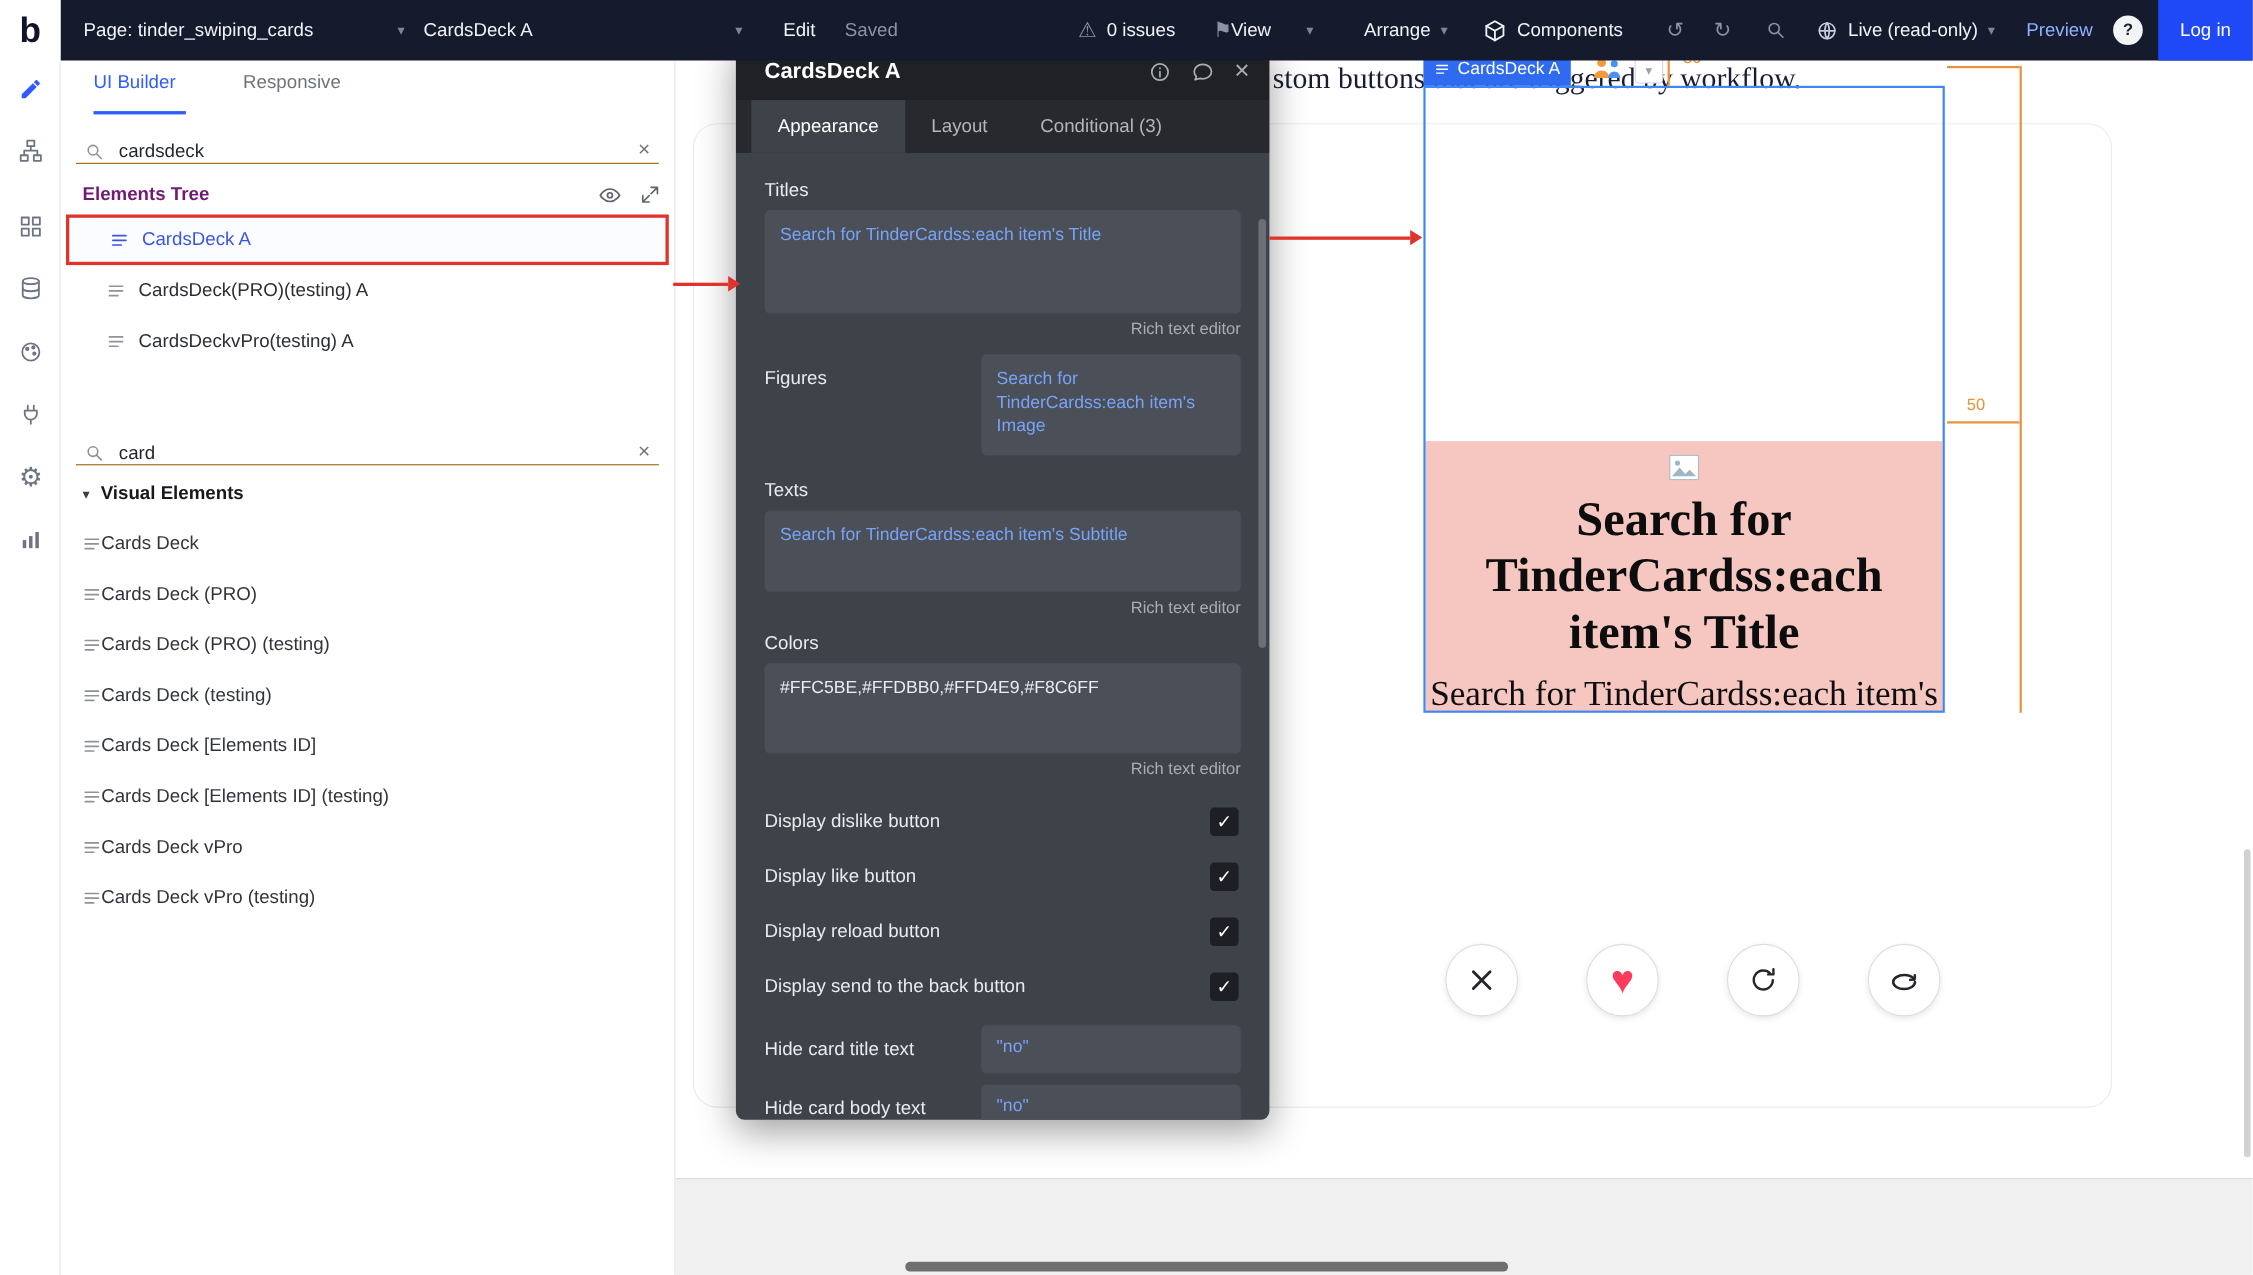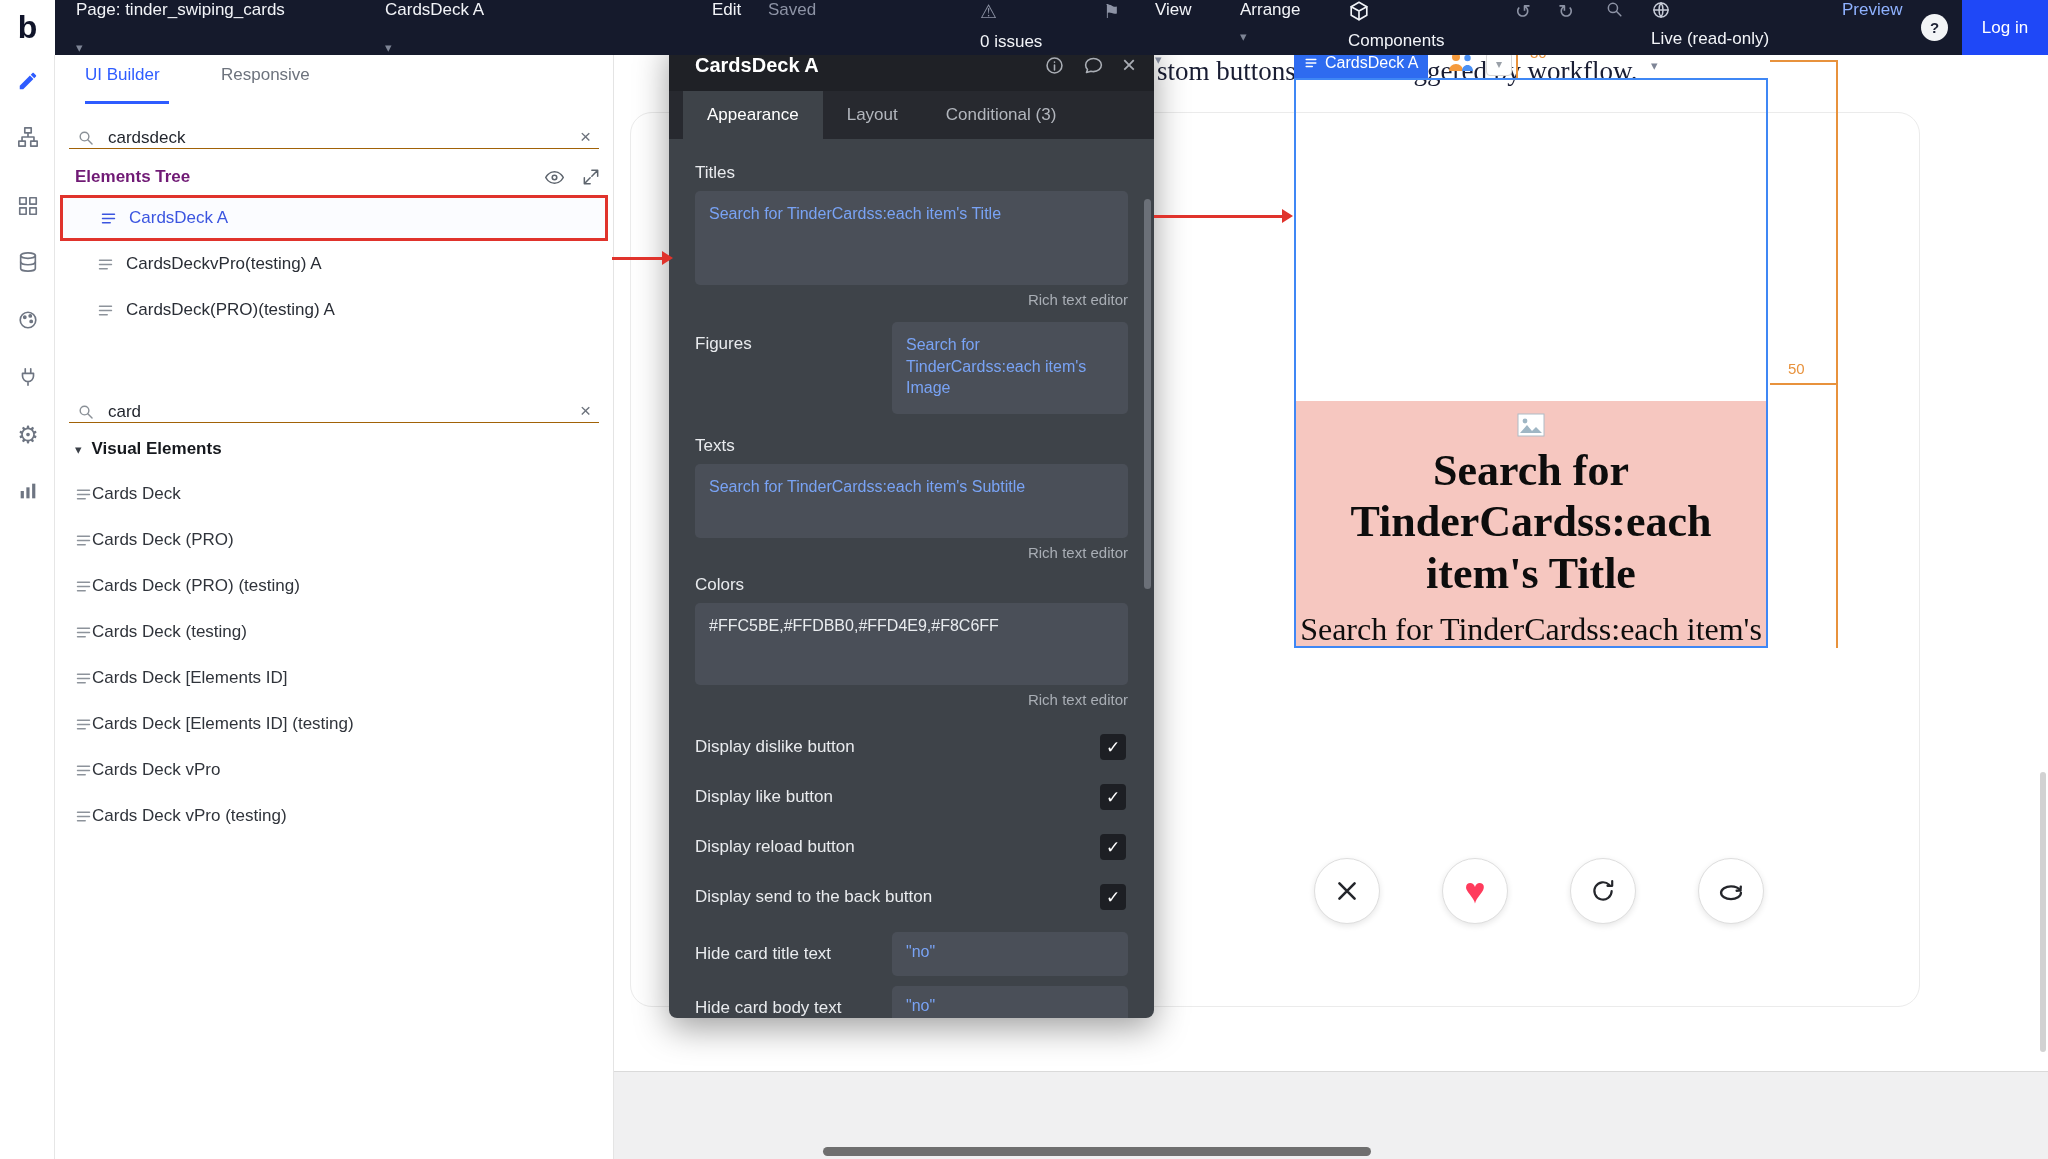--- a/index.html
+++ b/index.html
@@ -5,22 +5,22 @@
   * { margin:0; padding:0; box-sizing:border-box; }
   body { background:#ffffff; }
   #app { position:relative; width:2048px; height:1159px; overflow:hidden; background:#fff;
          font-family:"Liberation Sans", sans-serif; }
   svg.ic { fill:none; stroke:currentColor; stroke-width:1.8; stroke-linecap:round; stroke-linejoin:round; display:block; }
 
   
   .logo-block { position:absolute; left:0; top:0; width:55px; height:55px; background:#fff; z-index:62;
                 display:flex; align-items:center; justify-content:center; font-weight:bold; font-size:32px; color:#10142a; }
   .topbar { position:absolute; left:55px; top:0; right:0; height:55px; background:#151a2c; z-index:60; }
-  .tb { position:absolute; top:0; height:55px; display:flex; gap:9px;
-        color:#f2f4f8; font-size:17px; white-space:nowrap; cursor:default;flex-direction:column; }
+  .tb { position:absolute; top:0; height:55px; display:flex; align-items:center; gap:9px;
+        color:#f2f4f8; font-size:17px; white-space:nowrap; cursor:default; }
   .tb .chev { color:#7e8596; font-size:13px; }
   .tb.dim { color:#8d93a5; }
   .tb .glyph { font-size:19px; color:#8d93a5; }
   .preview-lbl { color:#8fb2ff; }
   .help-circle { position:absolute; top:14px; width:27px; height:27px; border-radius:50%; background:#f2f4f6;
                  color:#1b2033; font-weight:bold; font-size:15px; display:flex; align-items:center; justify-content:center; }
   .login-btn { position:absolute; right:0; top:0; width:86px; height:55px; background:#1f48f7; color:#fff;
                display:flex; align-items:center; justify-content:center; font-size:17px; z-index:63; }
 
   
@@ -152,21 +152,21 @@
     <div class="tb dim" style="left:713px;">
       <span>Saved</span>
     </div>
     <div class="tb" style="left:925px;">
       <span class="glyph">⚠</span>
       <span>0 issues</span>
     </div>
     <div class="tb" style="left:1048px;">
       <span class="glyph">⚑</span>
     </div>
-    <div class="tb" style="left:1100px;gap:32px;">
+    <div class="tb" style="left:1064px;gap:32px;">
       <span>View</span>
       <span class="chev">▾</span>
     </div>
     <div class="tb" style="left:1185px;">
       <span>Arrange</span>
       <span class="chev">▾</span>
     </div>
     <div class="tb" style="left:1293px;">
       <span>
           <svg class="ic" width="22" height="22" viewBox="0 0 24 24">
@@ -306,29 +306,29 @@
             </svg>
           </span>
         <span>CardsDeck A</span>
       </div>
       <div class="tree-item">
         <span class="ti-icon">
             <svg class="ic" width="17" height="17" viewBox="0 0 20 20">
               <path d="M3 5h14M3 10h14M3 15h9"></path>
             </svg>
           </span>
-        <span>CardsDeckvPro(testing) A</span>
+        <span>CardsDeck(PRO)(testing) A</span>
       </div>
       <div class="tree-item">
         <span class="ti-icon">
             <svg class="ic" width="17" height="17" viewBox="0 0 20 20">
               <path d="M3 5h14M3 10h14M3 15h9"></path>
             </svg>
           </span>
-        <span>CardsDeck(PRO)(testing) A</span>
+        <span>CardsDeckvPro(testing) A</span>
       </div>
     </div>
 
     <div class="search-row" style="top:326px;">
       <span class="search-mag">
           <svg class="ic" width="19" height="19" viewBox="0 0 24 24">
             <circle cx="9.5" cy="9.5" r="5.5"></circle>
             <path d="M13.6 13.6L19 19"></path>
           </svg>
         </span>

